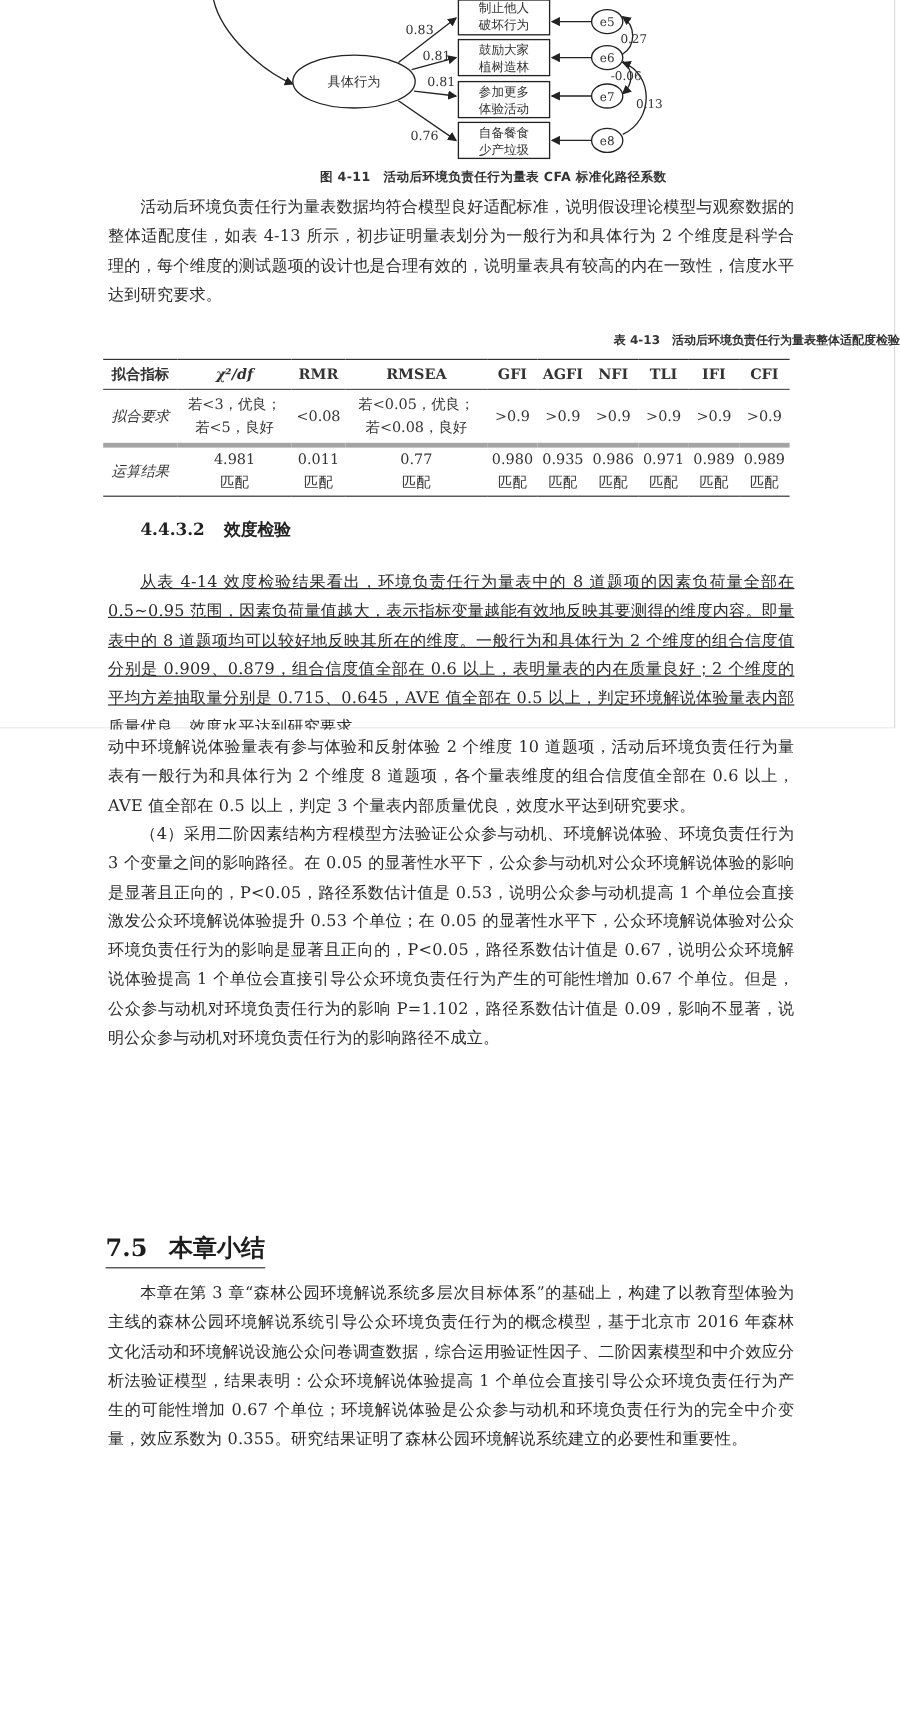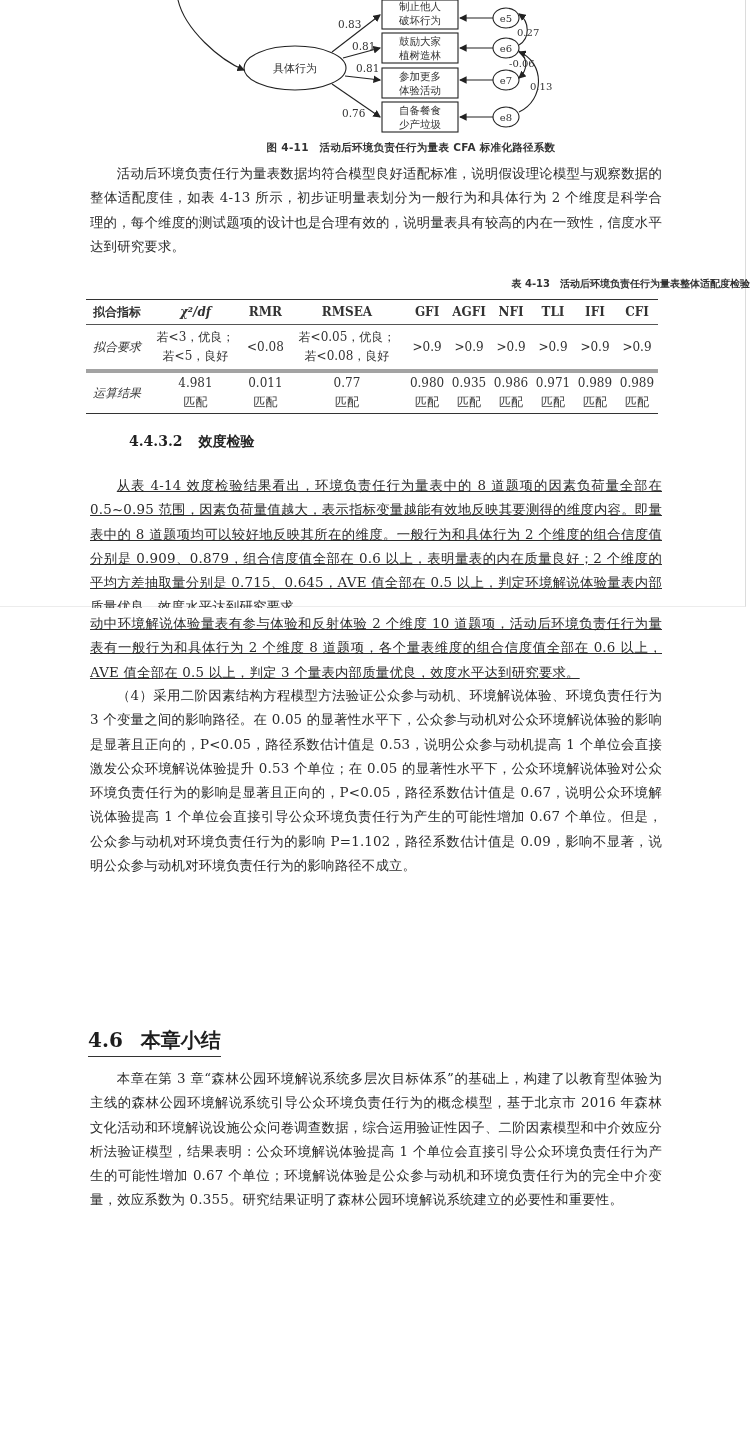--- a/index.html
+++ b/index.html
@@ -29,21 +29,21 @@
   table.fit th { font-weight: bold; height: 24px; border-top: 1.6px solid #333; border-bottom: 1px solid #555; }
   table.fit td { text-align: center; height: 20px; padding: 0; line-height: 19px; }
   table.fit th { text-align: center; padding: 0; }
   table.fit tr.req td { border-bottom: 4px solid #a3a3a3; height: 44px; }
   table.fit tr.res td { border-bottom: 1.6px solid #333; height: 40px; }
   table.fit td.rowhead { width: 62px; font-style: italic; }
   .cell-line { display: block; }
 
   .subheading { position: absolute; left: 117px; top: 433px; font-size: 14px; font-weight: bold;
                 color: #222; font-family: "DejaVu Sans", "Liberation Sans", sans-serif; }
-  .subheading .num { margin-right: 16px; font-family: "DejaVu Serif", serif; margin-left: 12px; }
+  .subheading .num { margin-right: 16px; font-family: "DejaVu Serif", serif; }
 
   .section-heading { position: absolute; left: 88px; top: 1027px; font-size: 20px; font-weight: bold;
                      color: #1d1d1d; padding-bottom: 2px; border-bottom: 1.5px solid #333; }
   .section-heading .num { margin-right: 18px; }
 </style>
 </head>
 <body>
 
 <div class="page1">
   <div class="page1-shade"></div>
@@ -206,21 +206,21 @@
   </table>
 
   <div class="subheading">
     <span class="num">4.4.3.2</span><span>效度检验</span>
   </div>
 
   <p class="para" style="top:474px; margin:0;text-decoration:underline;">从表 4-14 效度检验结果看出，环境负责任行为量表中的 8 道题项的因素负荷量全部在 0.5~0.95 范围，因素负荷量值越大，表示指标变量越能有效地反映其要测得的维度内容。即量表中的 8 道题项均可以较好地反映其所在的维度。一般行为和具体行为 2 个维度的组合信度值分别是 0.909、0.879，组合信度值全部在 0.6 以上，表明量表的内在质量良好；2 个维度的平均方差抽取量分别是 0.715、0.645，AVE 值全部在 0.5 以上，判定环境解说体验量表内部质量优良，效度水平达到研究要求。</p>
 </div>
 
 <div class="page2">
-  <p class="para noindent" style="top:4px; margin:0;text-decoration:underline;">动中环境解说体验量表有参与体验和反射体验 2 个维度 10 道题项，活动后环境负责任行为量表有一般行为和具体行为 2 个维度 8 道题项，各个量表维度的组合信度值全部在 0.6 以上，AVE 值全部在 0.5 以上，判定 3 个量表内部质量优良，效度水平达到研究要求。</p>
+  <p class="para noindent" style="top:4px; margin:0;">动中环境解说体验量表有参与体验和反射体验 2 个维度 10 道题项，活动后环境负责任行为量表有一般行为和具体行为 2 个维度 8 道题项，各个量表维度的组合信度值全部在 0.6 以上，AVE 值全部在 0.5 以上，判定 3 个量表内部质量优良，效度水平达到研究要求。</p>
   <p class="para" style="top:76px; margin:0;">（4）采用二阶因素结构方程模型方法验证公众参与动机、环境解说体验、环境负责任行为 3 个变量之间的影响路径。在 0.05 的显著性水平下，公众参与动机对公众环境解说体验的影响是显著且正向的，P&lt;0.05，路径系数估计值是 0.53，说明公众参与动机提高 1 个单位会直接激发公众环境解说体验提升 0.53 个单位；在 0.05 的显著性水平下，公众环境解说体验对公众环境负责任行为的影响是显著且正向的，P&lt;0.05，路径系数估计值是 0.67，说明公众环境解说体验提高 1 个单位会直接引导公众环境负责任行为产生的可能性增加 0.67 个单位。但是，公众参与动机对环境负责任行为的影响 P=1.102，路径系数估计值是 0.09，影响不显著，说明公众参与动机对环境负责任行为的影响路径不成立。</p>
 
   <div class="section-heading" style="top:419px;">
-    <span class="num">4.6</span><span>本章小结</span>
+    <span class="num">7.5</span><span>本章小结</span>
   </div>
 
   <p class="para" style="top:459px; margin:0;">本章在第 3 章“森林公园环境解说系统多层次目标体系”的基础上，构建了以教育型体验为主线的森林公园环境解说系统引导公众环境负责任行为的概念模型，基于北京市 2016 年森林文化活动和环境解说设施公众问卷调查数据，综合运用验证性因子、二阶因素模型和中介效应分析法验证模型，结果表明：公众环境解说体验提高 1 个单位会直接引导公众环境负责任行为产生的可能性增加 0.67 个单位；环境解说体验是公众参与动机和环境负责任行为的完全中介变量，效应系数为 0.355。研究结果证明了森林公园环境解说系统建立的必要性和重要性。</p>
 </div>
 
 </body></html>

